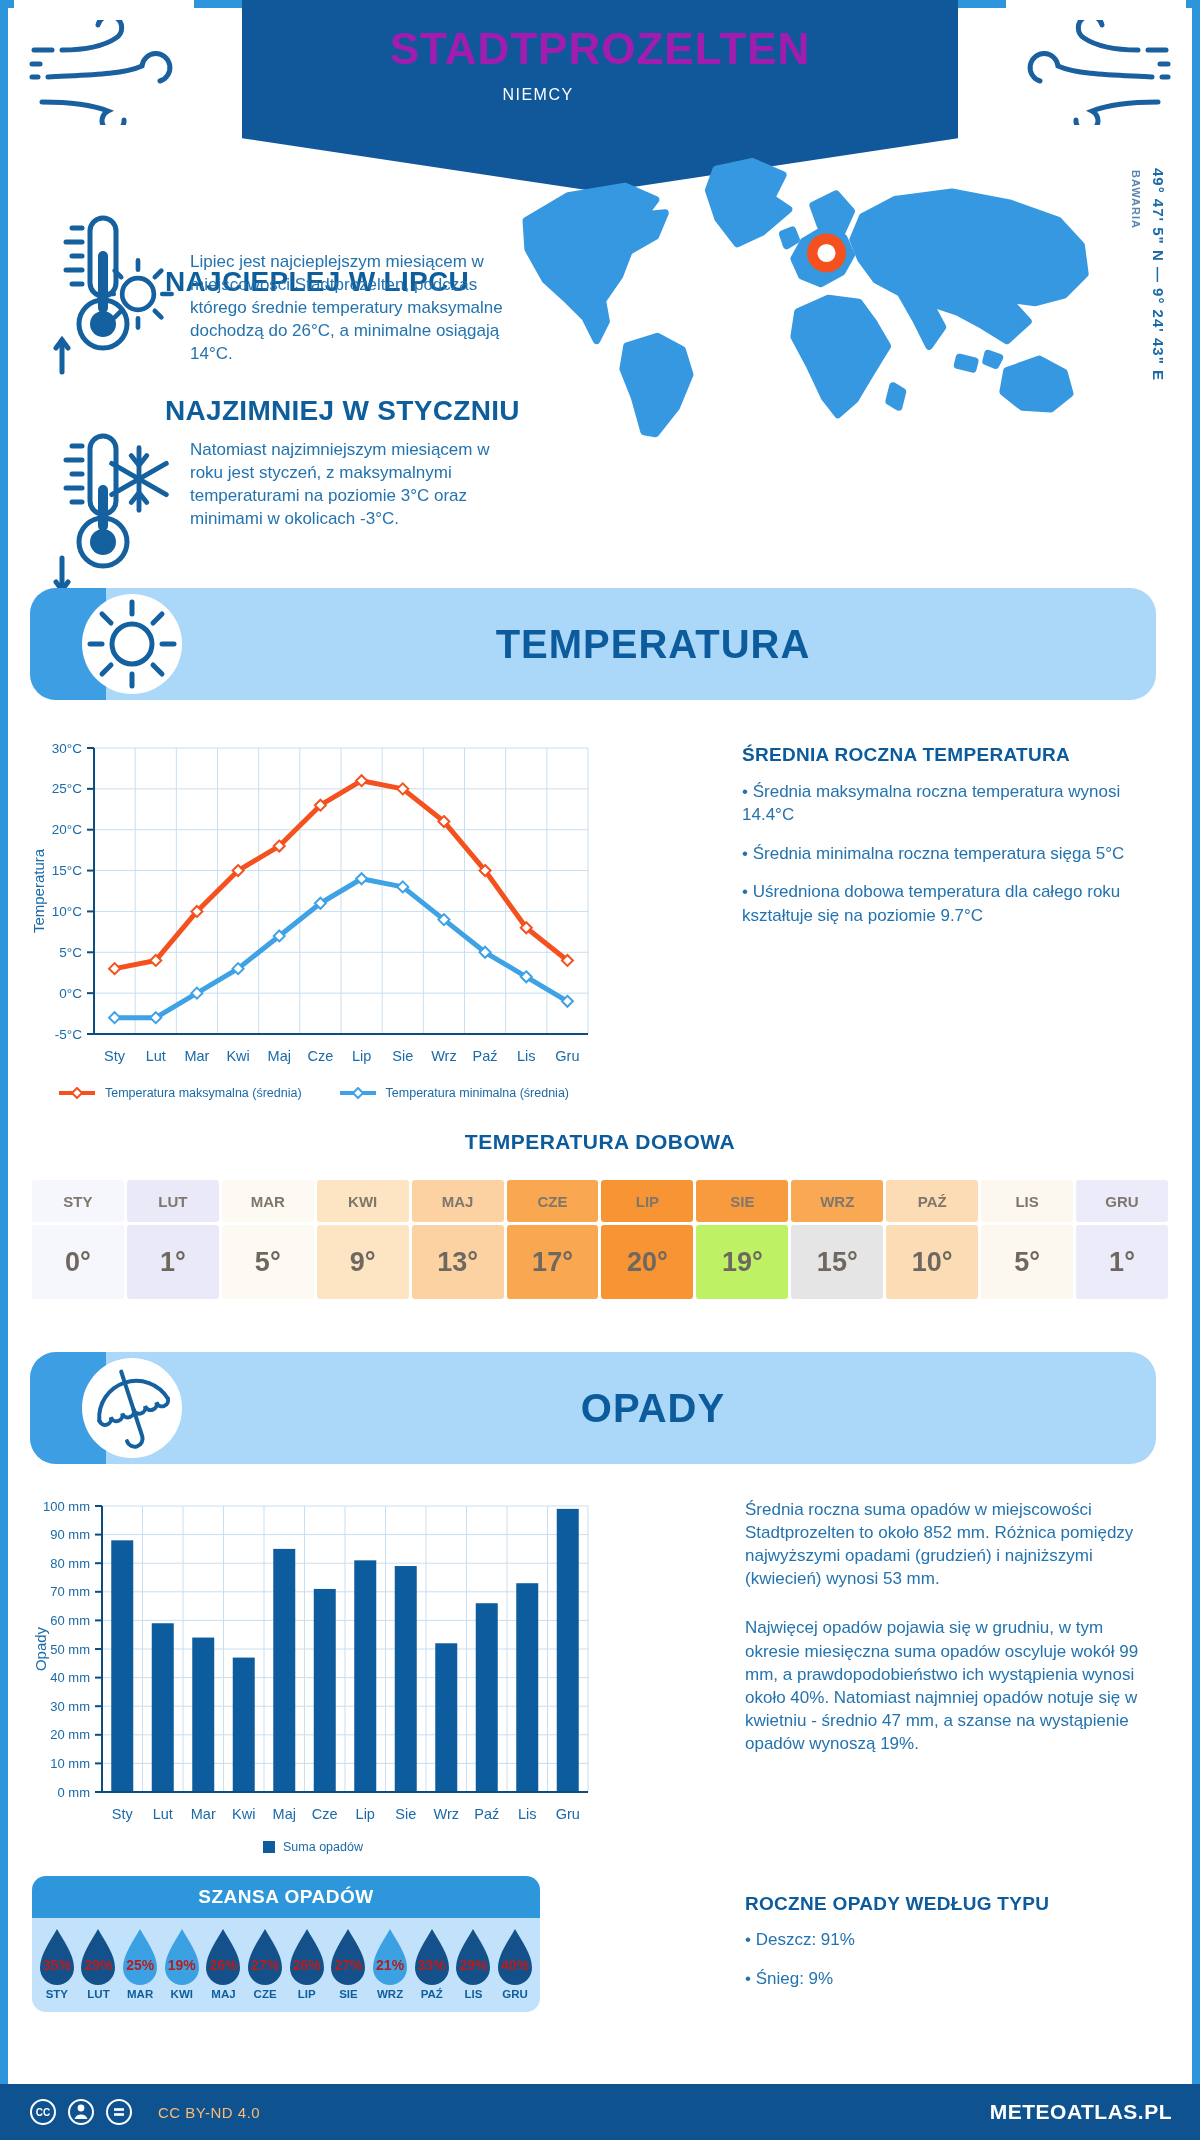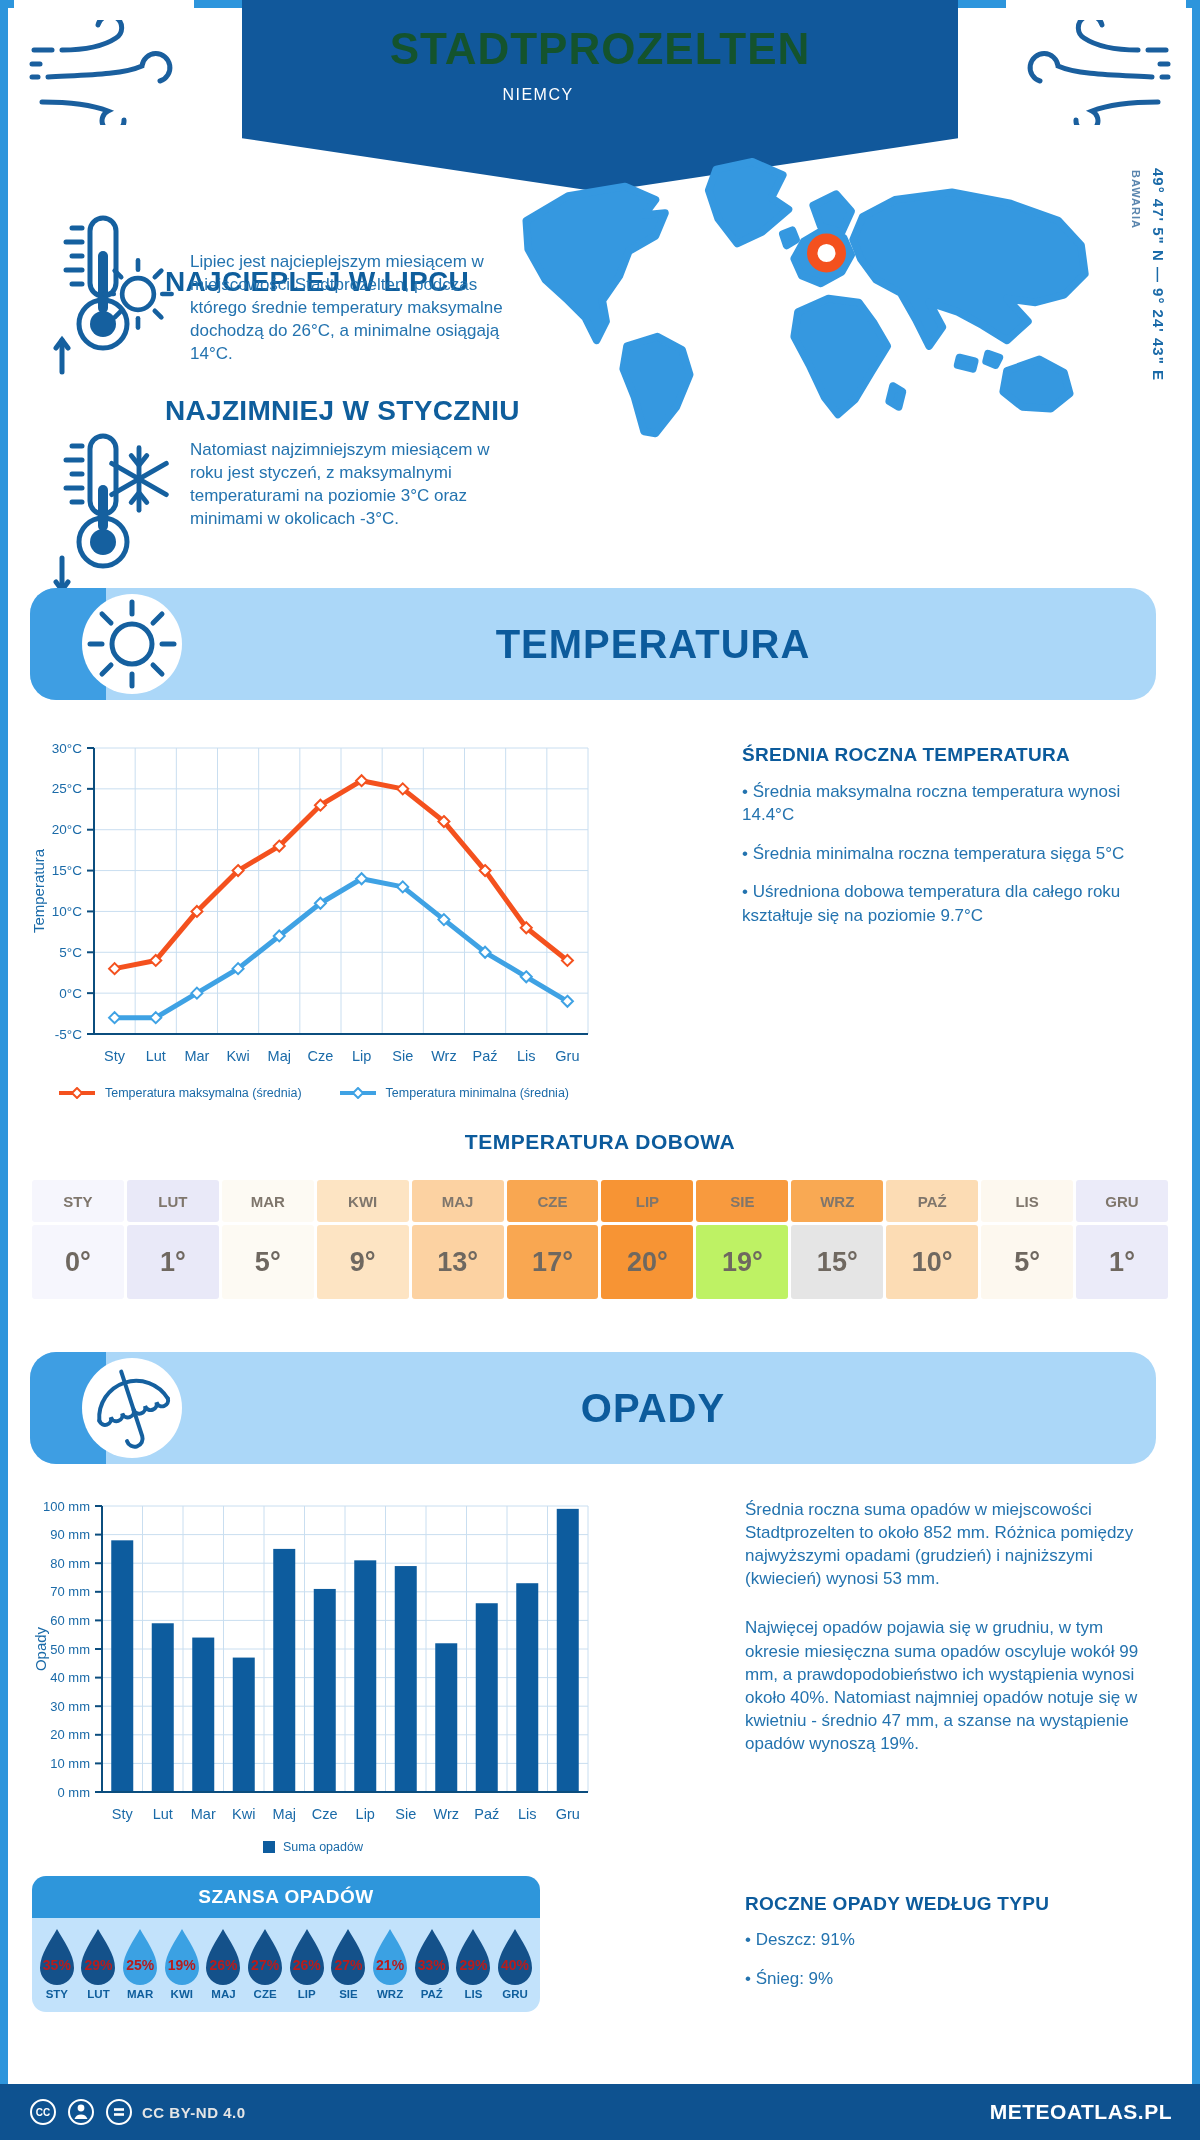--- a/index.html
+++ b/index.html
@@ -4,21 +4,21 @@
 <style>
   html,body{margin:0;padding:0;background:#e8edf2;}
   #page{position:relative;width:1200px;height:2140px;margin:0 auto;background:#ffffff;
         font-family:"Liberation Sans",sans-serif;overflow:hidden;}
   .abs{position:absolute;}
   
   .frame{position:absolute;background:#2D95DC;}
   
   .banner{left:242px;top:0;width:716px;height:192px;background:#11589B;
           clip-path:polygon(0 0,100% 0,100% 72%,50% 100%,0 72%);}
-  .banner-title{left:242px;top:24px;width:716px;text-align:center;color:#14532d;
+  .banner-title{left:242px;top:24px;width:716px;text-align:center;color:#a21caf;
                 font-size:44px;font-weight:bold;letter-spacing:1px;}
   .banner-sub{left:242px;top:86px;width:592px;text-align:center;color:#fff;
               font-size:16px;letter-spacing:1.5px;}
   
   .sec-h{font-size:28px;font-weight:bold;color:#0F5E9C;letter-spacing:.3px;}
   .sec-p{font-size:17px;line-height:1.36;color:#2373AF;}
   
   .vert{writing-mode:vertical-rl;}
   .coords{left:1150px;top:168px;height:310px;color:#1A6AA8;font-size:15px;font-weight:bold;letter-spacing:1px;}
   .region{left:1130px;top:170px;height:200px;color:#5B86AE;font-size:11px;font-weight:bold;letter-spacing:1px;}
@@ -52,21 +52,21 @@
   .chance-head{height:42px;background:#2E96DB;border-radius:14px 14px 0 0;display:flex;
                align-items:center;justify-content:center;color:#fff;font-size:19px;font-weight:bold;letter-spacing:.5px;}
   .chance-body{background:#C2E2FB;border-radius:0 0 14px 14px;display:flex;padding:10px 4px 12px 4px;}
   .drop-cell{position:relative;width:8.333%;display:flex;flex-direction:column;align-items:center;}
   .drop-pct{position:absolute;top:29px;left:0;width:100%;text-align:center;color:#b91c1c;
             font-size:14px;font-weight:bold;}
   .drop-month{margin-top:2px;font-size:11.5px;font-weight:bold;color:#0F5E9C;}
   
   .footer{left:0;bottom:0;width:1200px;height:56px;background:#0E5290;display:flex;
           align-items:center;padding:0 28px;box-sizing:border-box;}
-  .license{color:#e5e5e5;font-size:15px;letter-spacing:.5px;margin-left:8px;font-weight:bold;}
+  .license{color:#fdba74;font-size:15px;letter-spacing:.5px;margin-left:24px;}
   .brand{margin-left:auto;color:#fff;font-size:21px;font-weight:bold;letter-spacing:.5px;}
 </style>
 </head>
 <body>
 
 <div id="page">
 
   <div class="frame" style="left:0;top:0;width:1200px;height:8px;"></div>
   <div class="frame" style="left:0;top:0;width:8px;height:2140px;"></div>
   <div class="frame" style="left:1192px;top:0;width:8px;height:2140px;"></div>

